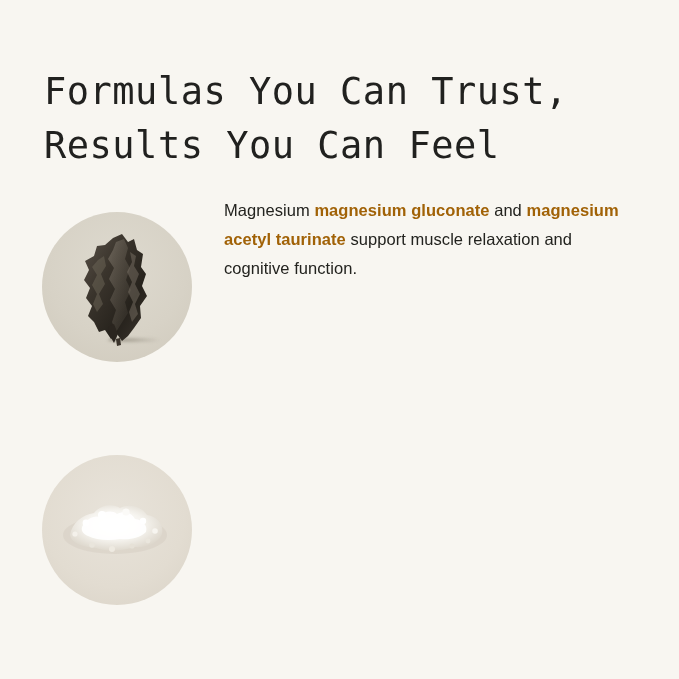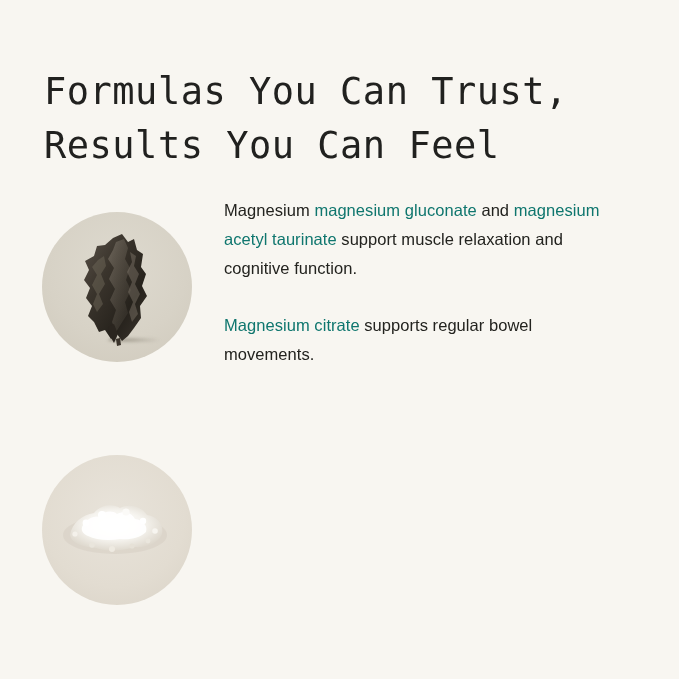--- a/index.html
+++ b/index.html
@@ -109,22 +109,22 @@
     color: #23231f;
     font-size: 16.5px;
     line-height: 29px;
     letter-spacing: 0.05px;
   }
   .para {
     margin: 0 0 28px 0;
   }
   .para:last-child { margin-bottom: 0; }
   .para b {
-    font-weight: 400;
-    color: #0f766e;
+    font-weight: 700;
+    color: #a16207;
   }
 </style>
 </head>
 <body>
 
 <div class="page">
 
   <h1 class="headline">Formulas You Can Trust,
 Results You Can Feel</h1>
 
@@ -196,17 +196,16 @@
             <circle cx="90" cy="91" r="2.6" fill="#e6e1d7"></circle>
             <circle cx="106" cy="86" r="2.4" fill="#eae6dd"></circle>
           </svg>
         </div>
       </div>
 
     </div>
 
     <div class="text-col">
       <p class="para"><span>Magnesium </span><b>magnesium gluconate</b><span> and </span><b>magnesium acetyl taurinate</b><span> support muscle relaxation and cognitive function.</span></p>
-      <p class="para"><b>Magnesium citrate</b><span> supports regular bowel movements.</span></p>
     </div>
 
   </div>
 </div>
 
 </body></html>

